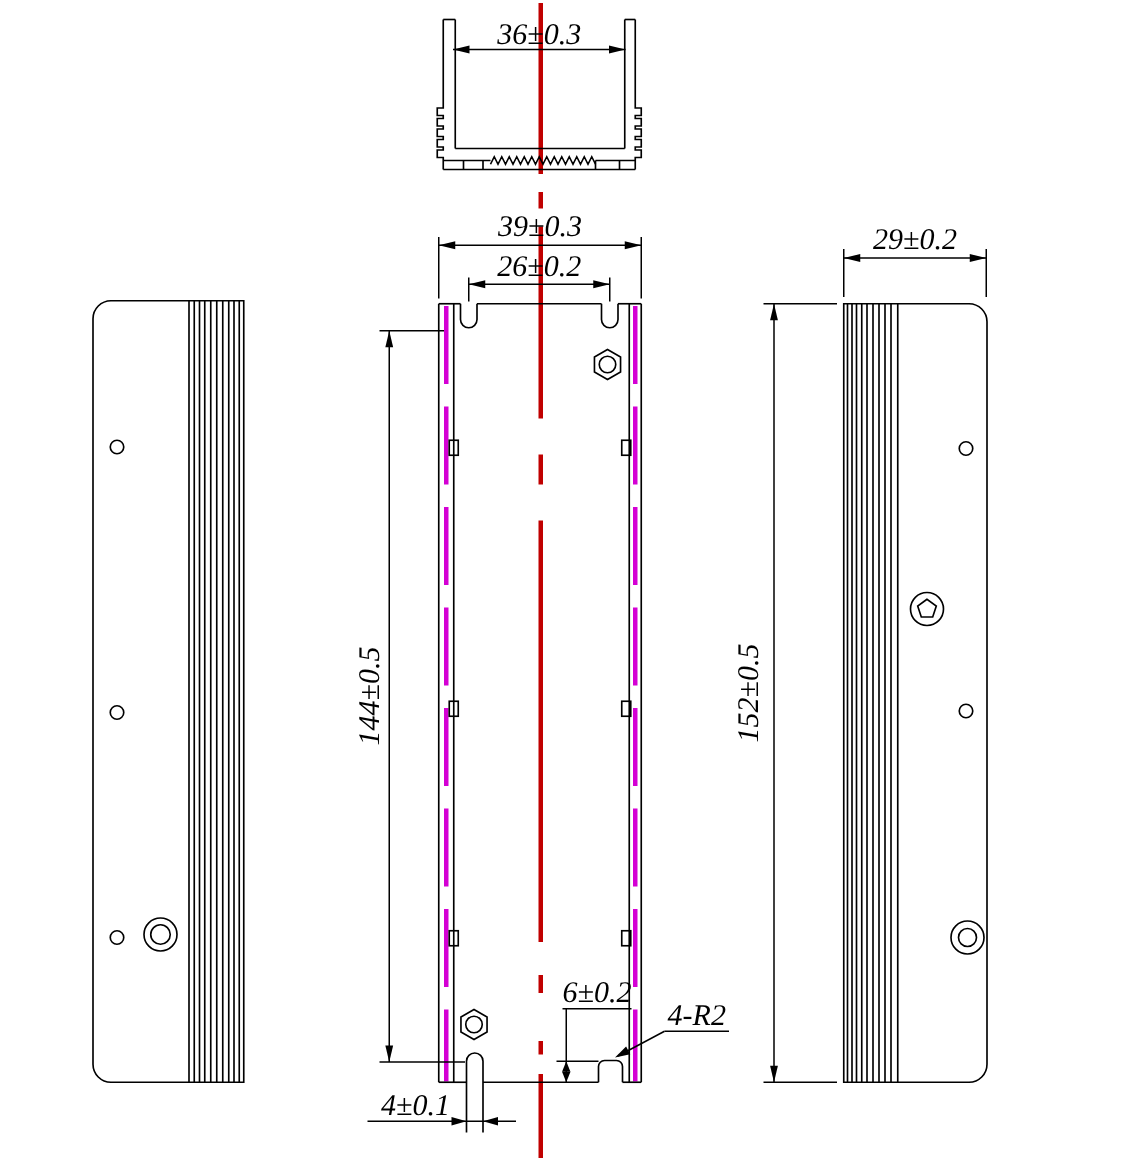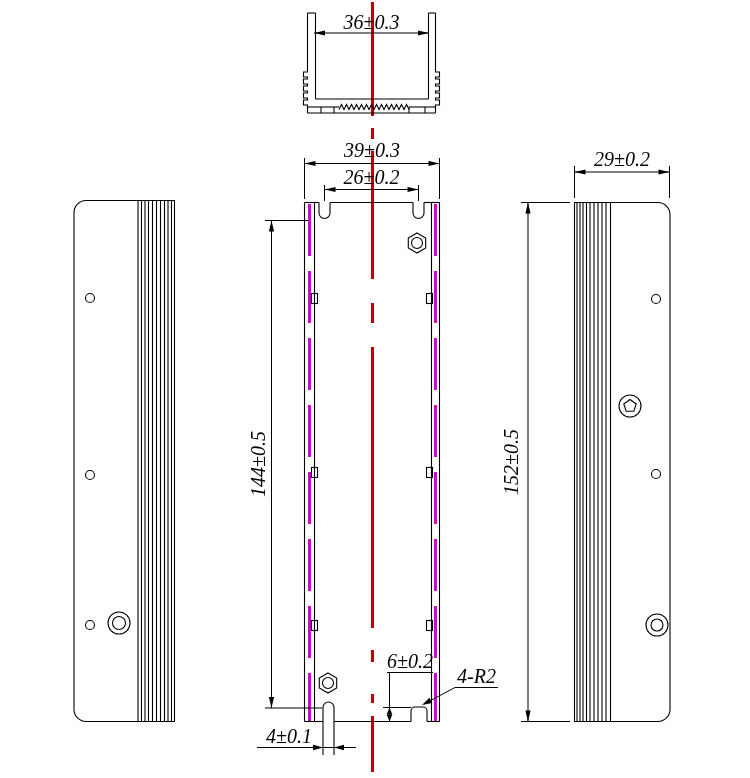--- a/index.html
+++ b/index.html
@@ -1,16 +1,16 @@
 <!DOCTYPE html>
 <html><head>
 <meta charset="utf-8">
 <style>
   html,body{margin:0;padding:0;background:#fff;}
-  #canvas{width:640px;height:778px;position:relative;background:#fff;margin-left:12px;}
+  #canvas{width:640px;height:778px;position:relative;background:#fff;}
   svg{display:block;}
   .ln{stroke:#000;fill:none;stroke-width:1.1;}
   .thin{stroke:#000;fill:none;stroke-width:1;}
   .fill{fill:#000;stroke:none;}
   text{font-family:"Liberation Serif", serif;font-style:italic;font-size:20px;fill:#000;}
 </style>
 </head>
 <body>
 
 <div id="canvas">

